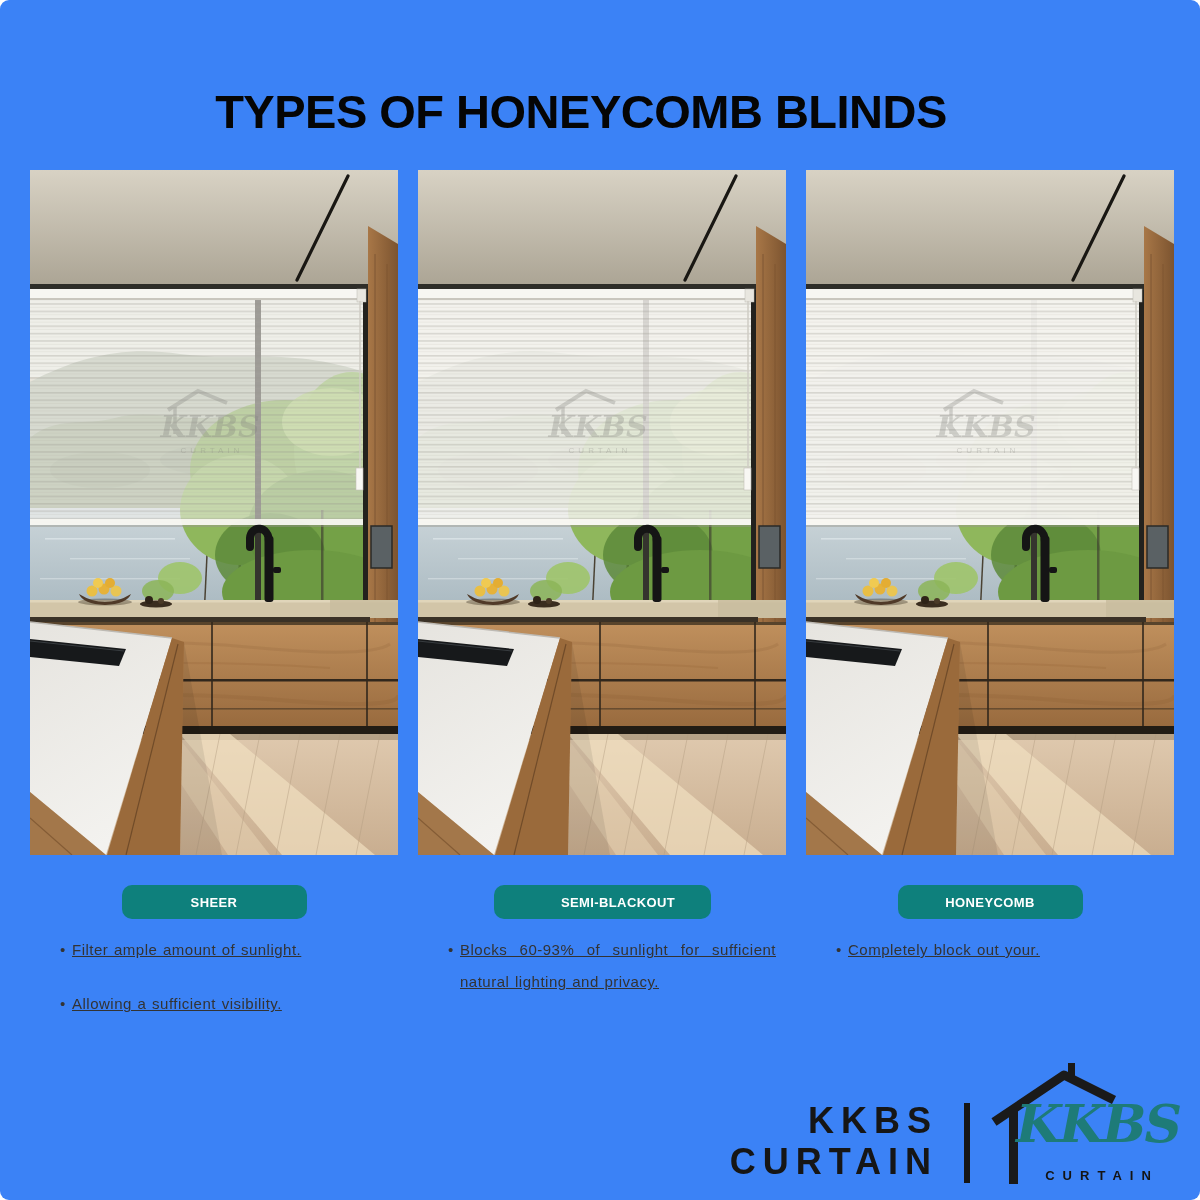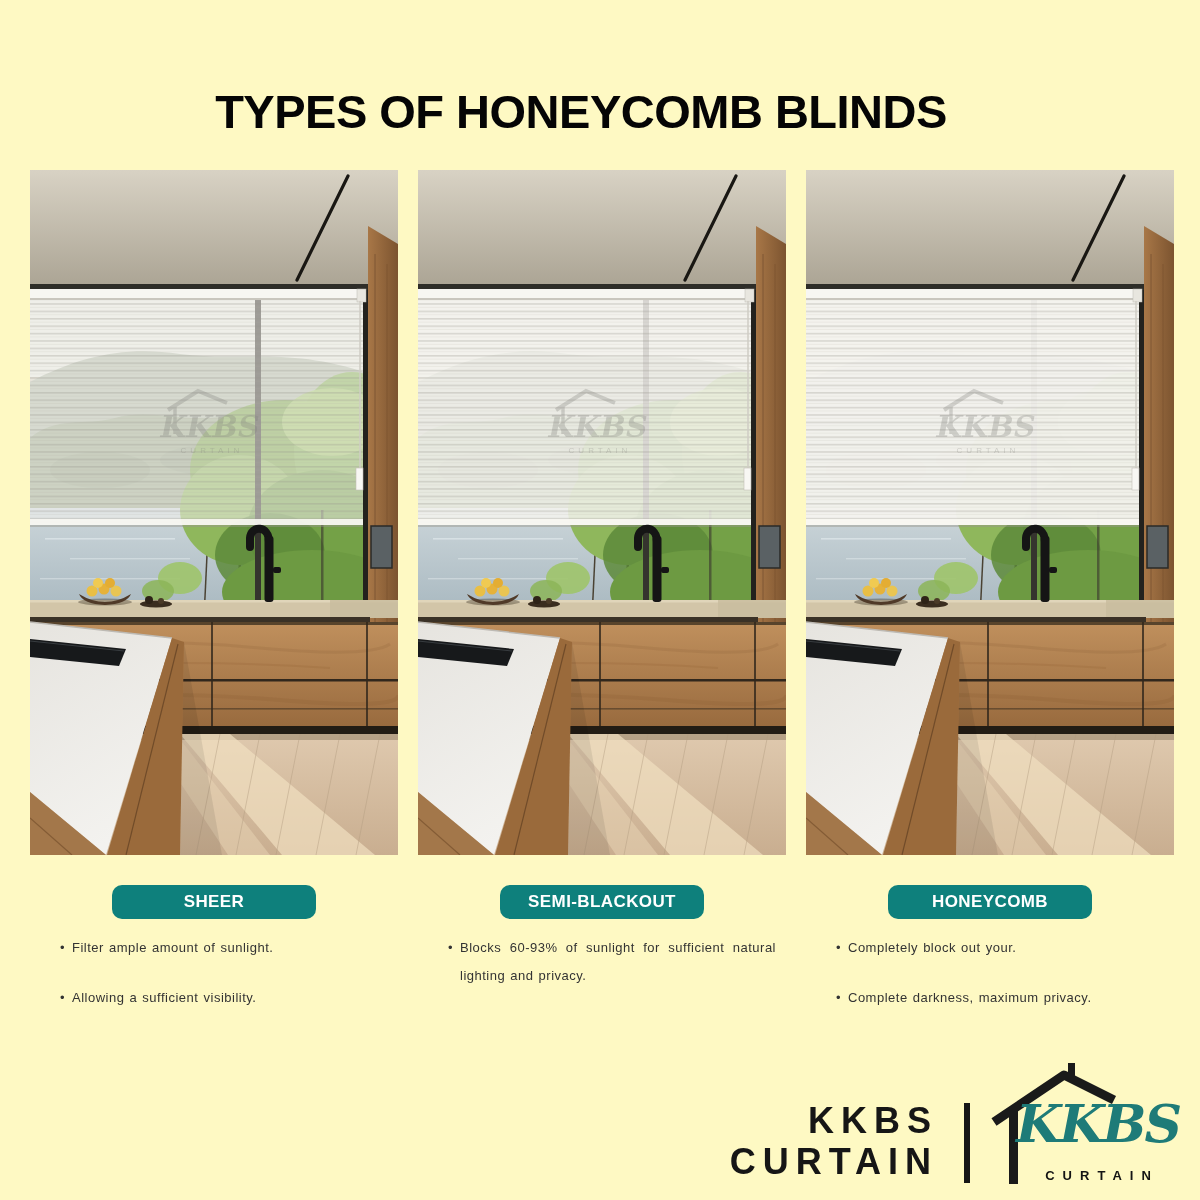--- a/index.html
+++ b/index.html
@@ -1,31 +1,31 @@
 <!DOCTYPE html>
 <html><head>
 <meta charset="utf-8">
 <style>
   html,body{margin:0;padding:0;background:#ffffff;}
-  .page{position:relative;width:1200px;height:1200px;background:#fef9c3;overflow:hidden;
-        font-family:"Liberation Sans",sans-serif;}
+  .page{position:relative;width:1200px;height:1200px;background:#3b82f6;overflow:hidden;
+        font-family:"Liberation Sans",sans-serif;border-radius:9px;}
   .title{position:absolute;top:54px;left:0;width:100%;text-align:center;
          font-size:47px;line-height:1.15;font-weight:bold;color:#050505;letter-spacing:-0.5px;
          transform:translateX(-19px);}
   .panels{position:absolute;top:170px;left:30px;width:1144px;display:flex;gap:20px;}
   .panel{width:368px;display:flex;flex-direction:column;}
   .photo{width:368px;height:685px;position:relative;overflow:hidden;background:#d8d2c4;}
   .photo svg{display:block;}
-  .pill{width:204px;height:34px;margin:30px auto 0;border-radius:10px;
+  .pill{width:185px;height:34px;margin:30px auto 0;border-radius:10px;
         display:flex;align-items:center;justify-content:center;
-        color:#ffffff;font-size:17px;font-weight:bold;letter-spacing:0.4px;}
+        color:#ffffff;font-size:13px;font-weight:bold;letter-spacing:0.4px;}
   .bullets{margin:15px 10px 0 30px;}
   .bullet{position:relative;margin:0 0 22px 0;padding-left:12px;
-          font-size:13px;color:#333333;letter-spacing:0.5px;word-spacing:1px;
-          line-height:2.15;text-align:justify;}
+          font-size:15px;color:#333333;letter-spacing:0.5px;word-spacing:1px;
+          line-height:2.15;text-align:justify;text-decoration:underline;}
   .bullet:before{content:"\2022";position:absolute;left:0;top:0;color:#333;}
   
   .wordmark{position:absolute;left:660px;top:1100px;width:278px;text-align:right;
             font-weight:bold;font-size:36px;line-height:41px;letter-spacing:7px;color:#161616;}
   .vbar{position:absolute;left:964px;top:1103px;width:6px;height:80px;background:#161616;}
   .houselogo{position:absolute;left:982px;top:1060px;width:205px;height:134px;}
   .script-kkbs{font-family:"DejaVu Serif",serif;font-style:italic;font-weight:bold;}
 </style>
 </head>
 <body>
@@ -364,21 +364,21 @@
       <path d="M0,452 L142,468" stroke="#bdbab4" stroke-width="1.5"></path>
       <polygon points="0,469 96,479 89,496 0,487" fill="#17191b"></polygon>
       <path d="M0,471 L94,481" stroke="#41464a" stroke-width="1" opacity="0.8"></path>
       <polygon points="142,468 154,472 150,685 77,685" fill="#9a6a3b"></polygon>
       <path d="M148,474 L96,685" stroke="#5f3f22" stroke-width="1.2" opacity="0.7"></path>
       <polygon points="0,622 76,685 0,685" fill="#a3774a"></polygon>
       <path d="M0,648 L42,685" stroke="#7c5530" stroke-width="1.2" opacity="0.8"></path>
     </g>
   </svg>
 </div>
-      <div class="pill" style="background: rgb(14, 128, 124);">SEMI-BLACKOUT</div>
+      <div class="pill" style="background: rgb(14, 128, 124); padding-left: 32px;">SEMI-BLACKOUT</div>
       <div class="bullets">
         <p class="bullet">Blocks 60-93% of sunlight for sufficient natural lighting and privacy.</p>
       </div>
     </section>
 
     <section class="panel">
       <div class="photo">
   <svg viewBox="0 0 368 685" width="368" height="685" xmlns="http://www.w3.org/2000/svg">
     <defs>
       <linearGradient id="gCeil" x1="0" y1="0" x2="0" y2="1">
@@ -537,21 +537,20 @@
       <polygon points="142,468 154,472 150,685 77,685" fill="#9a6a3b"></polygon>
       <path d="M148,474 L96,685" stroke="#5f3f22" stroke-width="1.2" opacity="0.7"></path>
       <polygon points="0,622 76,685 0,685" fill="#a3774a"></polygon>
       <path d="M0,648 L42,685" stroke="#7c5530" stroke-width="1.2" opacity="0.8"></path>
     </g>
   </svg>
 </div>
       <div class="pill" style="background: rgb(14, 128, 124);">HONEYCOMB</div>
       <div class="bullets">
         <p class="bullet">Completely block out your.</p>
-        <p class="bullet">Complete darkness, maximum privacy.</p>
       </div>
     </section>
 
   </div>
 
   <div class="wordmark">
     <div>KKBS</div>
     <div>CURTAIN</div>
   </div>
   <div class="vbar"></div>

